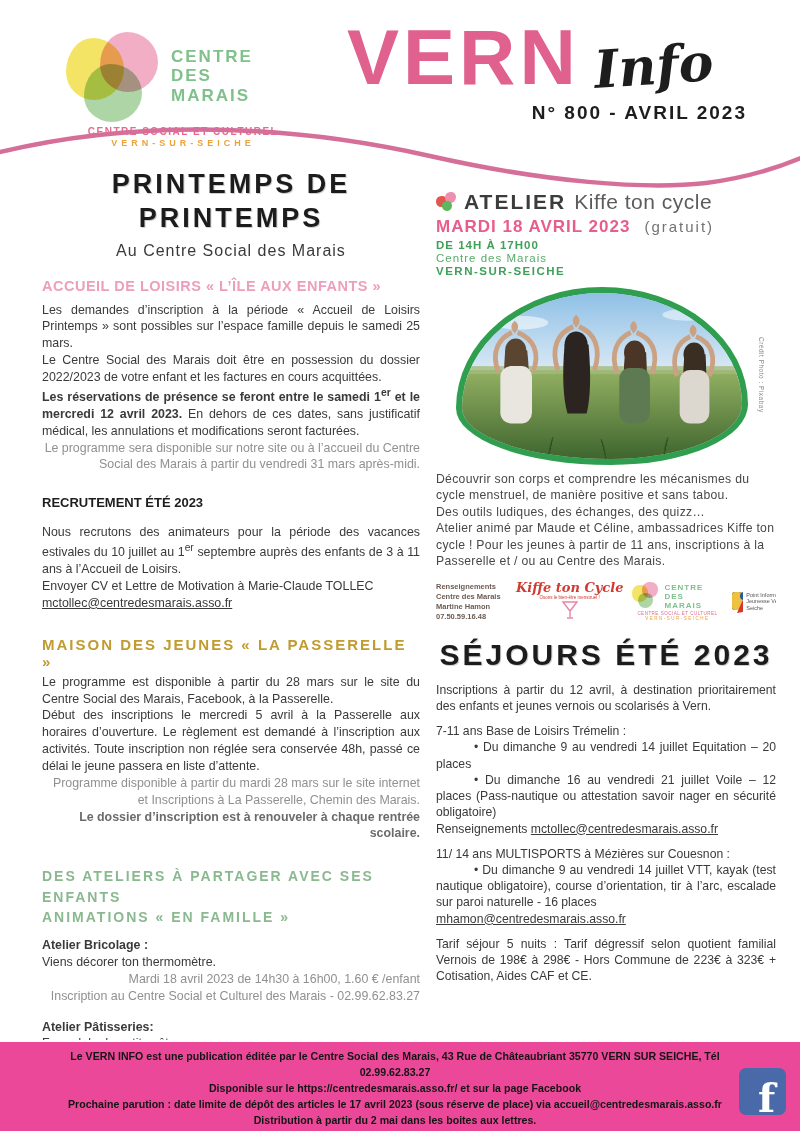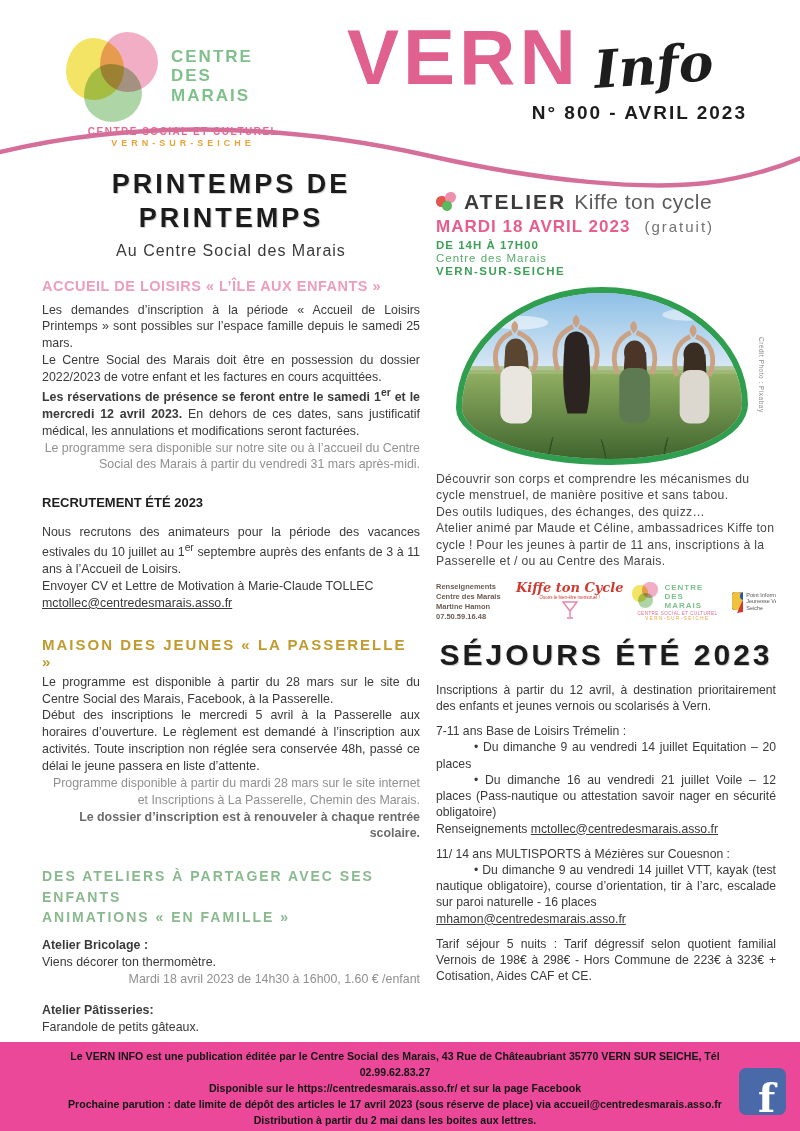--- a/index.html
+++ b/index.html
@@ -154,20 +154,21 @@
     <p class="note">Programme disponible à partir du mardi 28 mars sur le site internet et Inscriptions à La Passerelle, Chemin des Marais.</p>
     <p class="note bold" style="color:#6b6b6b">Le dossier d’inscription est à renouveler à chaque rentrée scolaire.</p>
 
     <div class="h-green">
       <div>DES ATELIERS À PARTAGER AVEC SES ENFANTS</div>
       <div>ANIMATIONS « EN FAMILLE »</div>
     </div>
     <p class="body bold">Atelier Bricolage :</p>
     <p class="body">Viens décorer ton thermomètre.</p>
     <p class="note">Mardi 18 avril 2023 de 14h30 à 16h00, 1.60 € /enfant</p>
+    <p class="note">Inscription au Centre Social et Culturel des Marais - 02.99.62.83.27</p>
     <p class="body bold" style="margin-top:14px">Atelier Pâtisseries:</p>
     <p class="body">Farandole de petits gâteaux.</p>
 
   </div>
 
   <div class="col-right">
     <div class="atelier-head">
       <span class="mini-dots">
           <i class="d1"></i>
           <i class="d2"></i>

